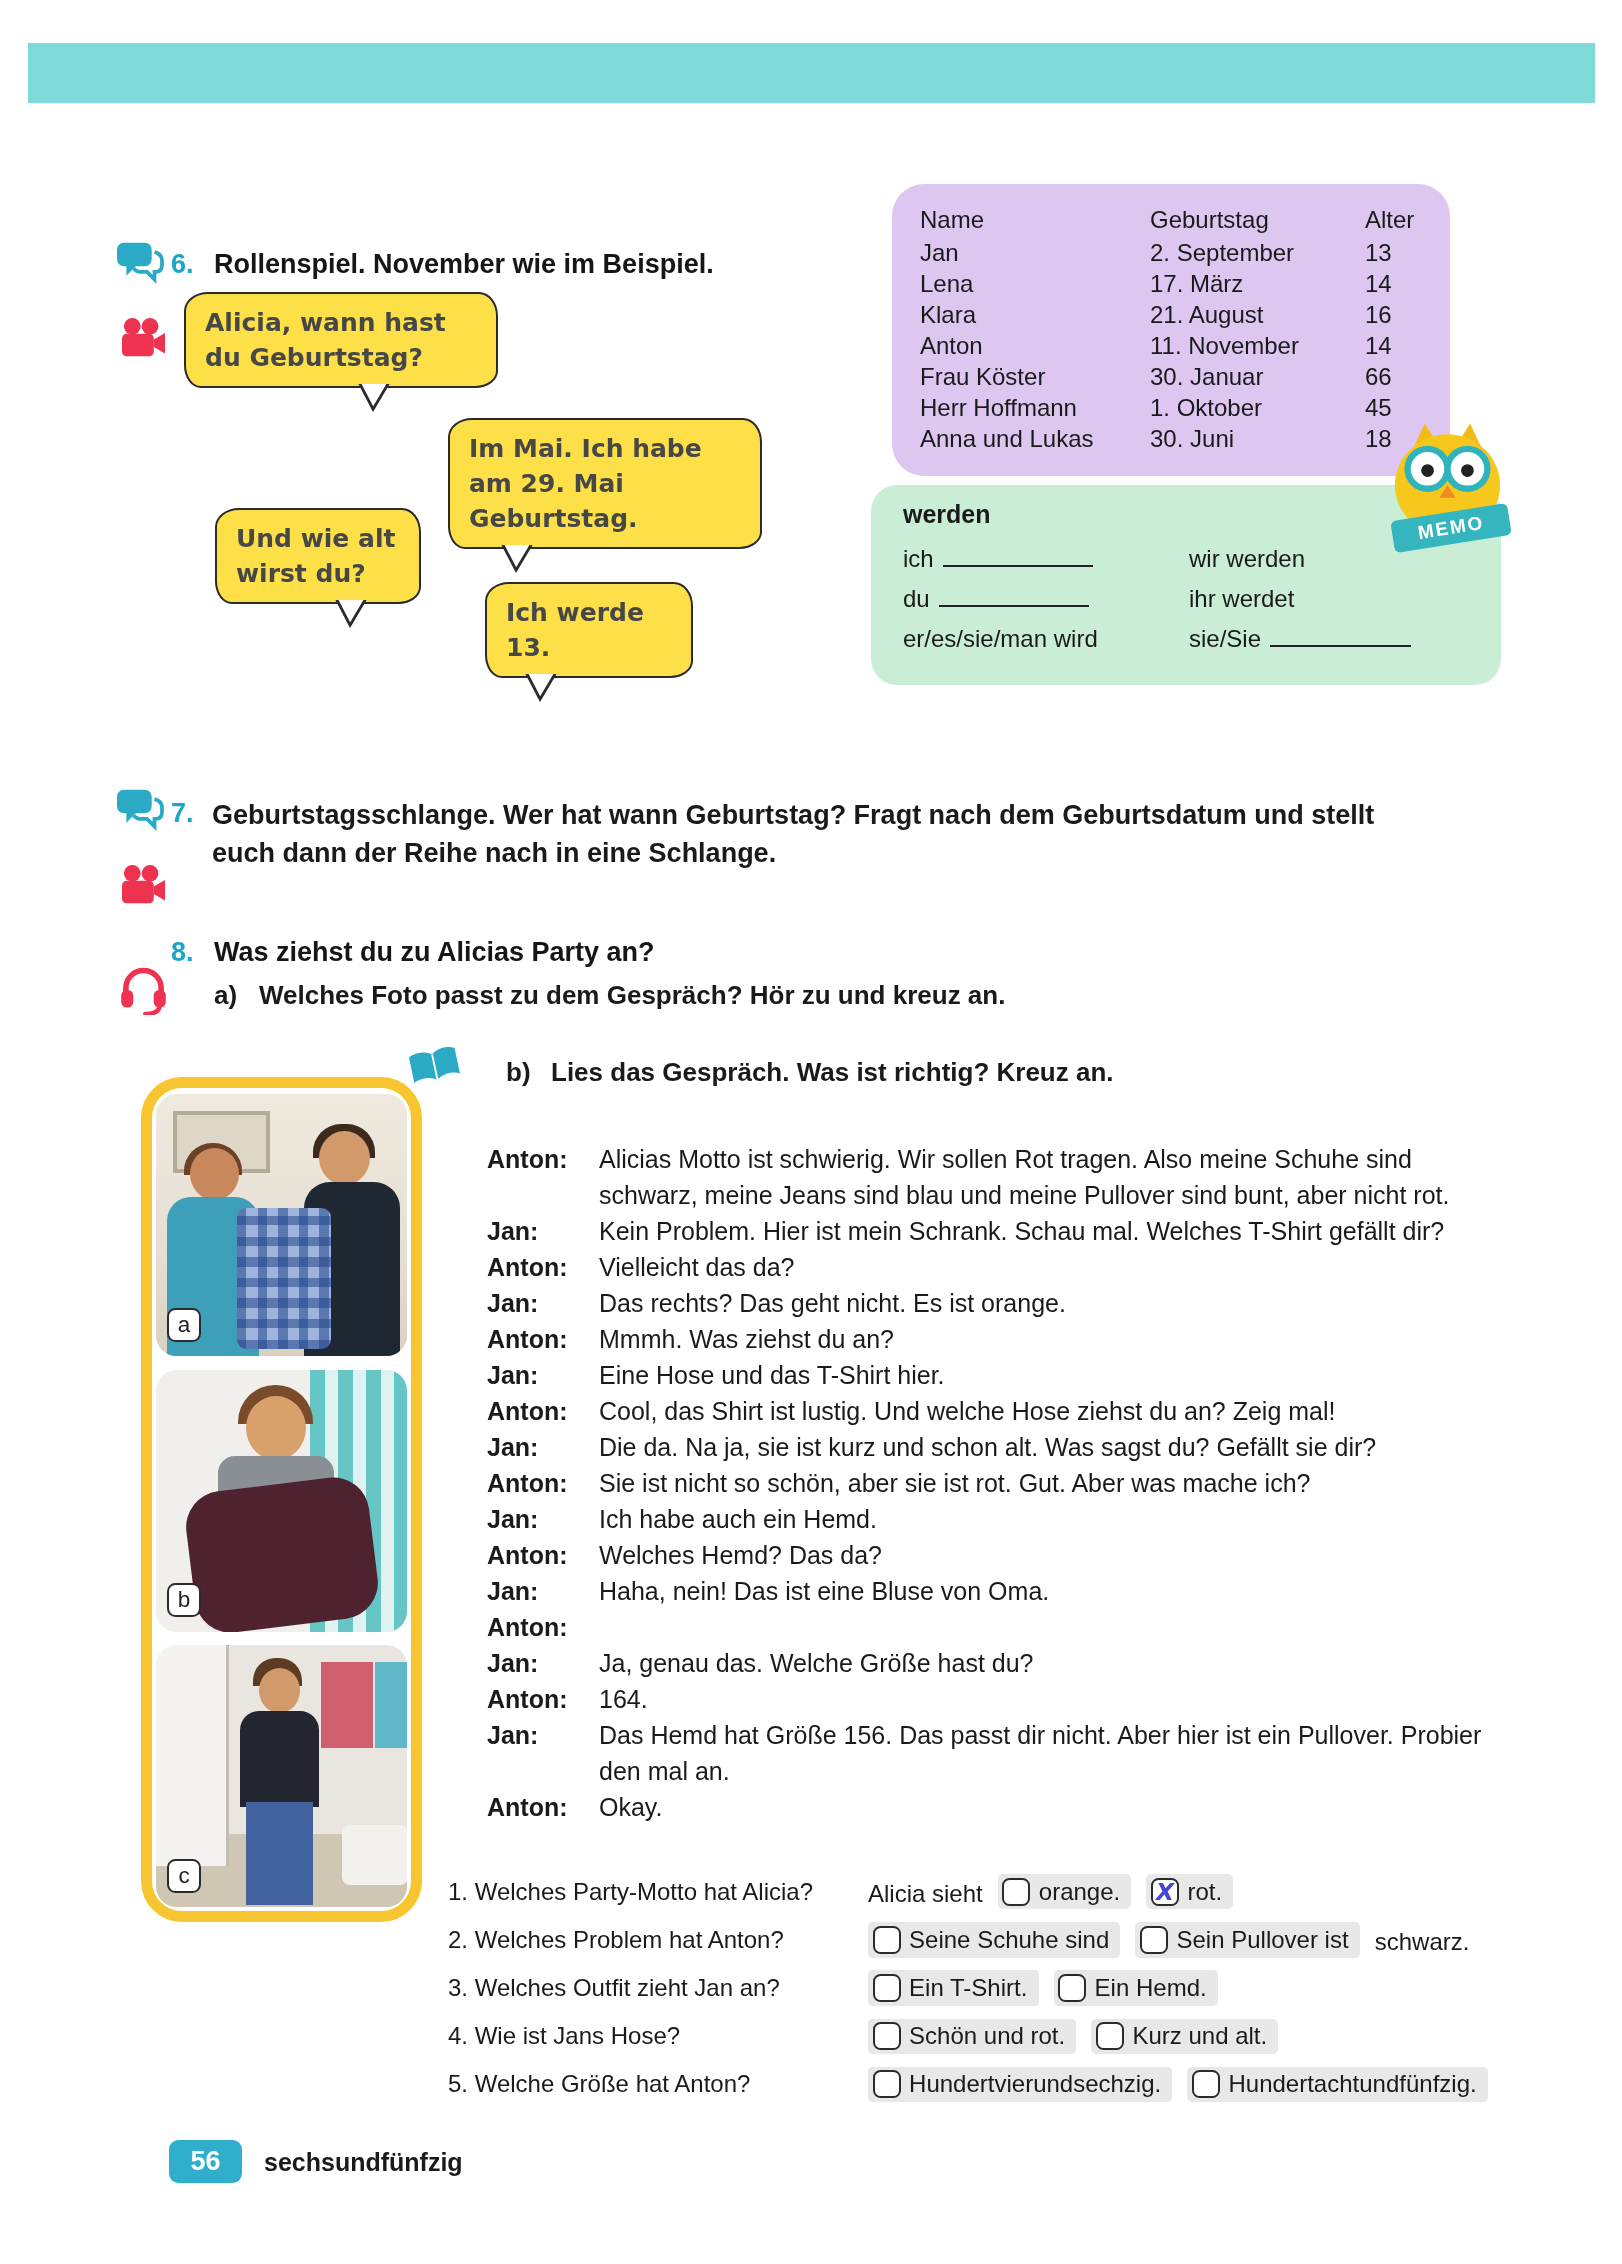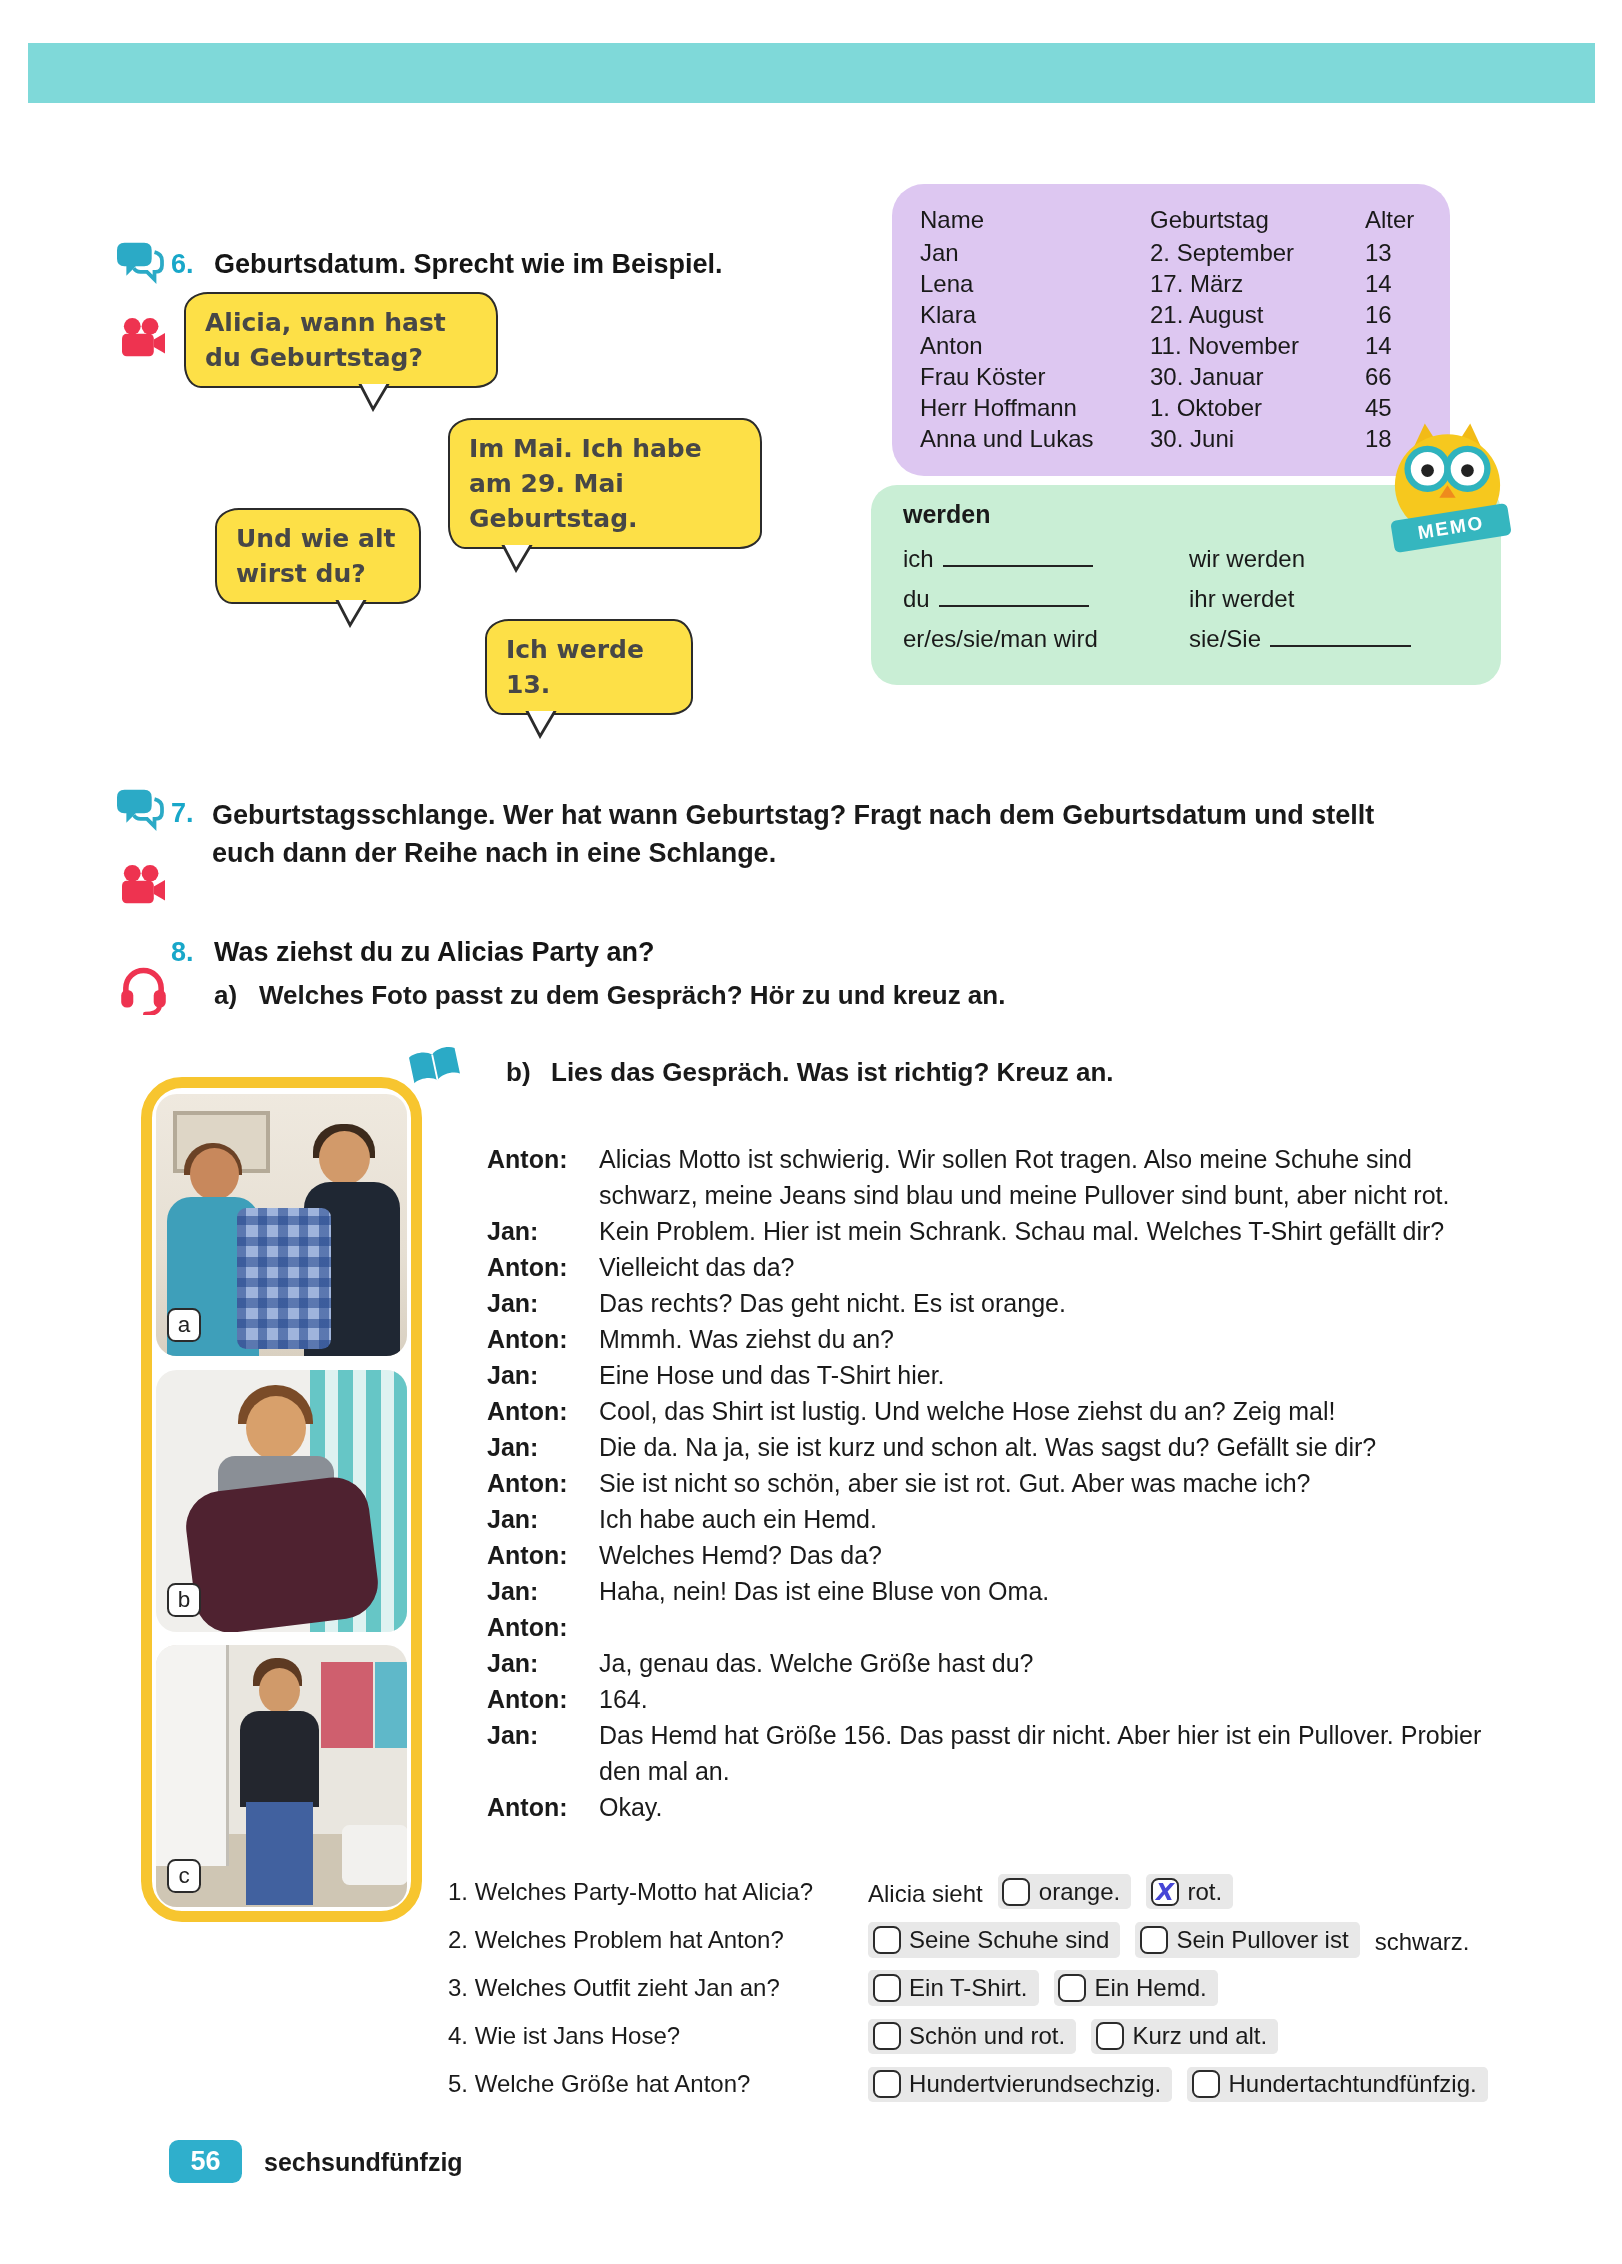--- a/index.html
+++ b/index.html
@@ -86,41 +86,41 @@
 </div>
 <div class="abs" style="left:120px;top:317px;">
   <svg width="47" height="43" viewBox="0 0 50 46">
     <circle cx="13" cy="10" r="9" fill="#ee3350"></circle>
     <circle cx="32" cy="10" r="9" fill="#ee3350"></circle>
     <rect x="2" y="18" width="34" height="24" rx="5" fill="#ee3350"></rect>
     <path d="M36 24 L48 17 V39 L36 32 Z" fill="#ee3350"></path>
   </svg>
 </div>
 <span class="abs ex-num" style="left:171px;top:249px;">6.</span>
-<span class="abs ex-title" style="left:214px;top:249px;">Geburtsdatum. Sprecht wie im Beispiel.</span>
+<span class="abs ex-title" style="left:214px;top:249px;">Rollenspiel. November wie im Beispiel.</span>
 
 <div class="bubble" style="left:184px;top:292px;width:314px;">
   <span>Alicia, wann hast du Geburtstag?</span>
   <svg class="tail" style="left:55%;" width="34" height="28" viewBox="0 0 36 30">
       <path d="M3 0 L17 27 L33 0" fill="#fff" stroke="#2b2b2b" stroke-width="3" stroke-linecap="round"></path>
     </svg>
 </div>
 <div class="bubble" style="left:448px;top:418px;width:314px;">
   <span>Im Mai. Ich habe am 29. Mai Geburtstag.</span>
   <svg class="tail" style="left:16%;" width="34" height="28" viewBox="0 0 36 30">
       <path d="M3 0 L17 27 L33 0" fill="#fff" stroke="#2b2b2b" stroke-width="3" stroke-linecap="round"></path>
     </svg>
 </div>
 <div class="bubble" style="left:215px;top:508px;width:206px;">
   <span>Und wie alt wirst du?</span>
   <svg class="tail" style="left:58%;" width="34" height="28" viewBox="0 0 36 30">
       <path d="M3 0 L17 27 L33 0" fill="#fff" stroke="#2b2b2b" stroke-width="3" stroke-linecap="round"></path>
     </svg>
 </div>
-<div class="bubble" style="left:485px;top:619px;width:208px;">
+<div class="bubble" style="left:485px;top:582px;width:208px;">
   <span>Ich werde 13.</span>
   <svg class="tail" style="left:18%;" width="34" height="28" viewBox="0 0 36 30">
       <path d="M3 0 L17 27 L33 0" fill="#fff" stroke="#2b2b2b" stroke-width="3" stroke-linecap="round"></path>
     </svg>
 </div>
 
 <div class="abs ptable">
   <div class="trow thead">
     <span class="c1">Name</span>
     <span class="c2">Geburtstag</span>

